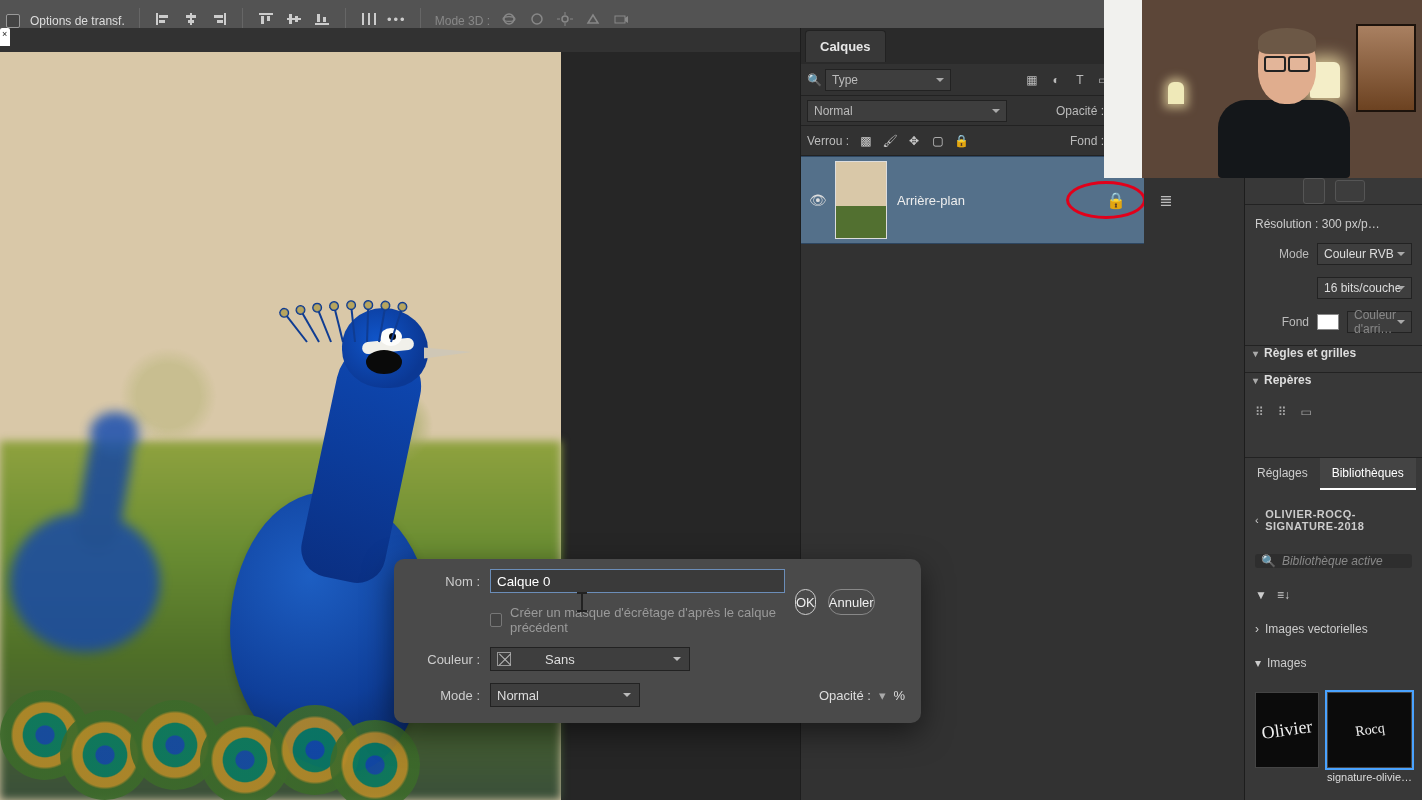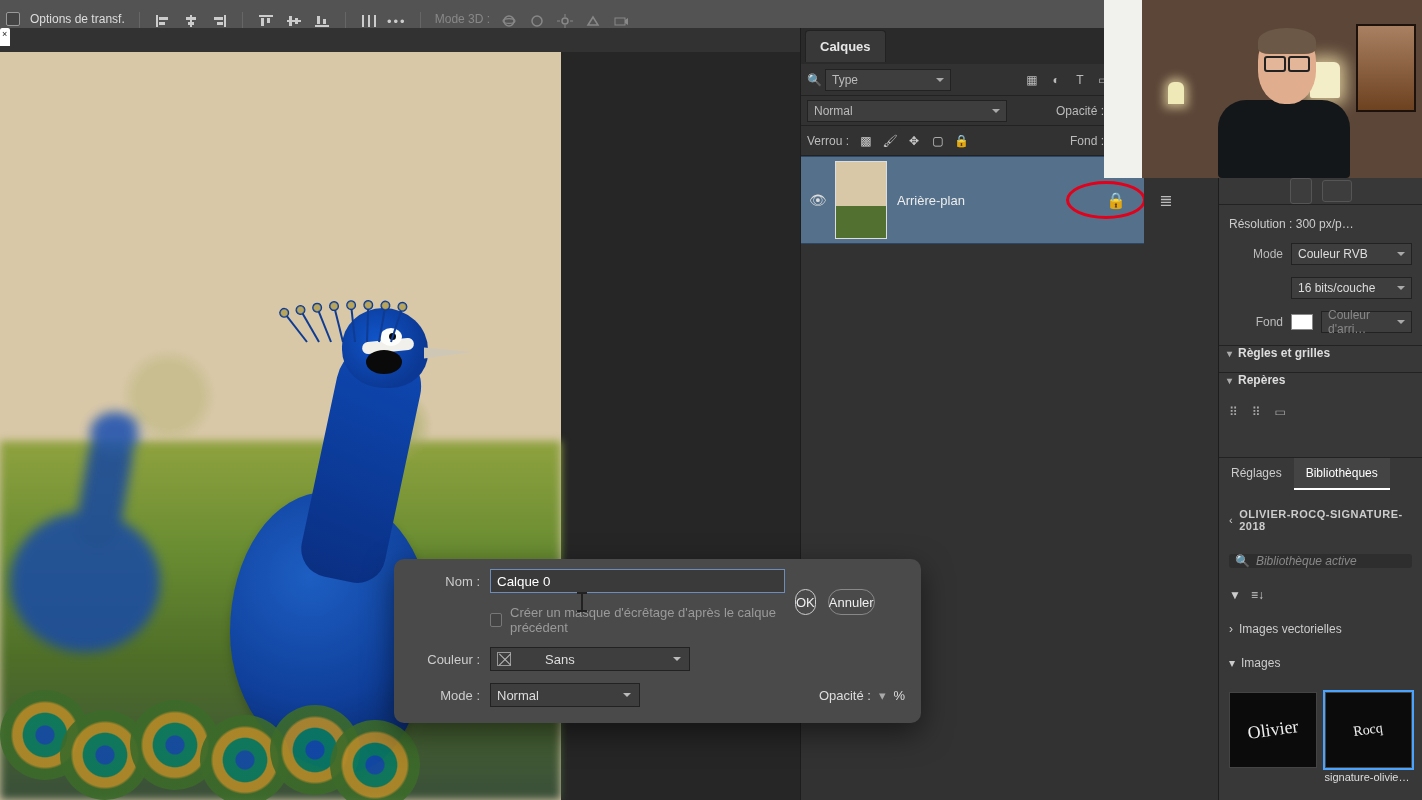--- a/index.html
+++ b/index.html
@@ -1,19 +1,19 @@
 <!DOCTYPE html>
 <html><head>
 <meta charset="utf-8">
 <style>
   * { box-sizing: border-box; margin: 0; padding: 0; font-family: -apple-system, "Helvetica Neue", Arial, sans-serif; }
   body { width: 1422px; height: 800px; background: #323232; color: #ccc; overflow: hidden; position: relative; }
 
   
-  .options-bar { height: 28px; background: #535353; display: flex; align-items: flex-start; padding: 12px 6px; gap: 10px; font-size: 12px; color: #ddd; }
+  .options-bar { height: 28px; background: #535353; display: flex; align-items: flex-end; padding: 0 6px; gap: 10px; font-size: 12px; color: #ddd; }
   .options-bar .chk { width: 14px; height: 14px; border: 1px solid #999; border-radius: 2px; background: #444; }
   .options-bar .sep { width: 1px; height: 20px; background: #666; margin: 0 4px; }
   .options-bar .ico { width: 18px; height: 18px; display: flex; align-items: center; justify-content: center; color: #ccc; font-size: 13px; }
   .options-bar .ico svg { fill: #ccc; }
   .options-bar .mode3d { color: #888; }
 
   
   .middle { display: flex; height: 772px; }
   .canvas-col { width: 800px; background: #262626; position: relative; }
   .doc-tab { height: 24px; background: #323232; display: flex; align-items: flex-start; }
@@ -46,21 +46,21 @@
   .layer-eye { width: 16px; text-align:center; color:#ddd; font-size:14px; }
   .layer-thumb { width: 52px; height: 78px; border: 1px solid #ddd; background: #d9c8a8; position: relative; overflow:hidden; }
   .layer-thumb::after { content:""; position:absolute; inset:58% 0 0 0; background:#527030; }
   .layer-name { font-size: 13px; color: #eee; }
   .layer-lock { position:absolute; right: 18px; top: 50%; transform: translateY(-50%); color:#ddd; }
   .red-ellipse { position:absolute; right: -2px; top: 50%; transform: translateY(-50%); width: 80px; height: 38px; border: 3px solid #e2001a; border-radius: 50%; pointer-events:none; }
 
   .panel-small { position:absolute; left:1150px; top:180px; width:32px; height:40px; background:#323232; display:flex; flex-direction:column; align-items:center; justify-content:center; color:#bbb; }
 
   
-  .right-col { position: absolute; right: 0; top: 178px; width: 204px; bottom: 0; background: #383838; border-left:1px solid #1d1d1d; display:flex; flex-direction:column; font-size:12px;gap:12px; }
+  .right-col { position: absolute; right: 0; top: 178px; width: 178px; bottom: 0; background: #383838; border-left:1px solid #1d1d1d; display:flex; flex-direction:column; font-size:12px;gap:12px; }
   .rc-top-icons { height:40px; display:flex; align-items:center; justify-content:center; gap:10px; border-bottom:1px solid #222; }
   .rc-top-icons .ic { width:28px; height:24px; border:1px solid #555; border-radius:3px; background:#3d3d3d; }
   .prop-row { height:30px; display:flex; align-items:center; padding:0 10px; gap:8px; color:#ccc; }
   .prop-row .pl { flex: 0 0 54px; color:#bbb; text-align:right; }
   .prop-sel { flex:1; height:22px; background:#3e3e3e; border:1px solid #222; padding:0 6px; color:#ddd; display:flex; align-items:center; position:relative; }
   .prop-sel::after { content:""; position:absolute; right:6px; top:8px; border:4px solid transparent; border-top-color:#aaa; }
   .prop-swatch { width:22px; height:16px; background:#fff; border:1px solid #888; }
   .section-h { height:28px; display:flex; align-items:center; padding:0 8px; gap:6px; color:#ddd; font-weight:600; border-top:1px solid #222; }
   .section-h .chev { font-size:10px; color:#aaa; }
   .section-icons { display:flex; gap:8px; padding:6px 10px; }

